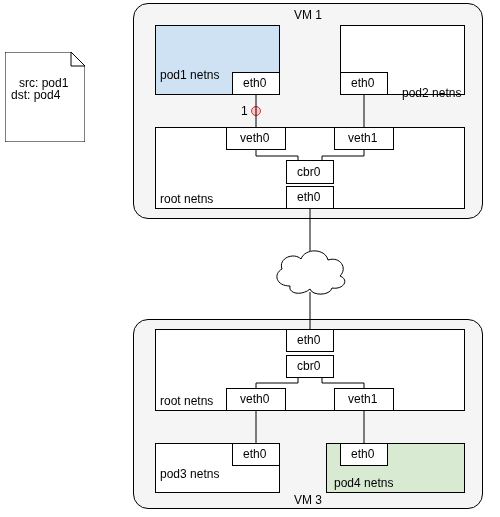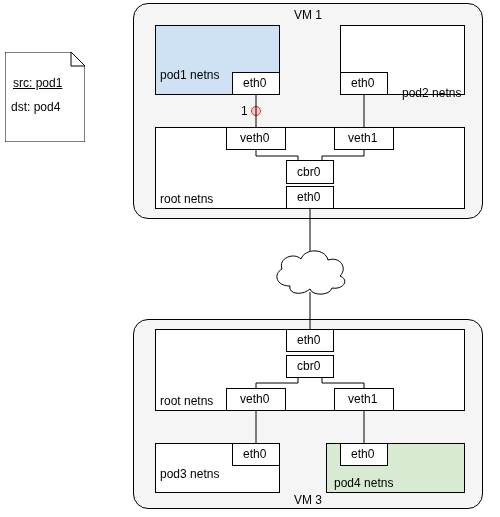--- a/index.html
+++ b/index.html
@@ -53,22 +53,22 @@
 </head>
 <body>
 
 <div class="canvas">
 
   <div class="note" style="left:5px; top:52px; width:80px; height:90px;">
     <svg width="80" height="90" viewBox="0 0 80 90">
       <path d="M0 0 L66 0 L80 14 L80 90 L0 90 Z" fill="#ffffff" stroke="#000" stroke-width="1"></path>
       <path d="M66 0 L66 14 L80 14" fill="none" stroke="#000" stroke-width="1"></path>
     </svg>
-    <span class="label" style="left:8px; top:24px;text-decoration:underline;">src: pod1</span>
-    <span class="label" style="left:6px; top:48px;">dst: pod4</span>
+    <span class="label" style="left:14px; top:24px;">src: pod1</span>
+    <span class="label" style="left:6px; top:36px;">dst: pod4</span>
   </div>
 
   <div class="box vm" style="left:133px; top:3px; width:350px; height:216px;"></div>
   <span class="label" style="left:294px; top:8px;">VM 1</span>
 
   <div class="box" style="left:155px; top:127px; width:310px; height:82px;"></div>
   <span class="label" style="left:160px; top:192px;">root netns</span>
 
   <div class="box" style="left:155px; top:25px; width:125px; height:70px; background:#cfe2f3;"></div>
   <span class="label" style="left:160px; top:68px;">pod1 netns</span>

